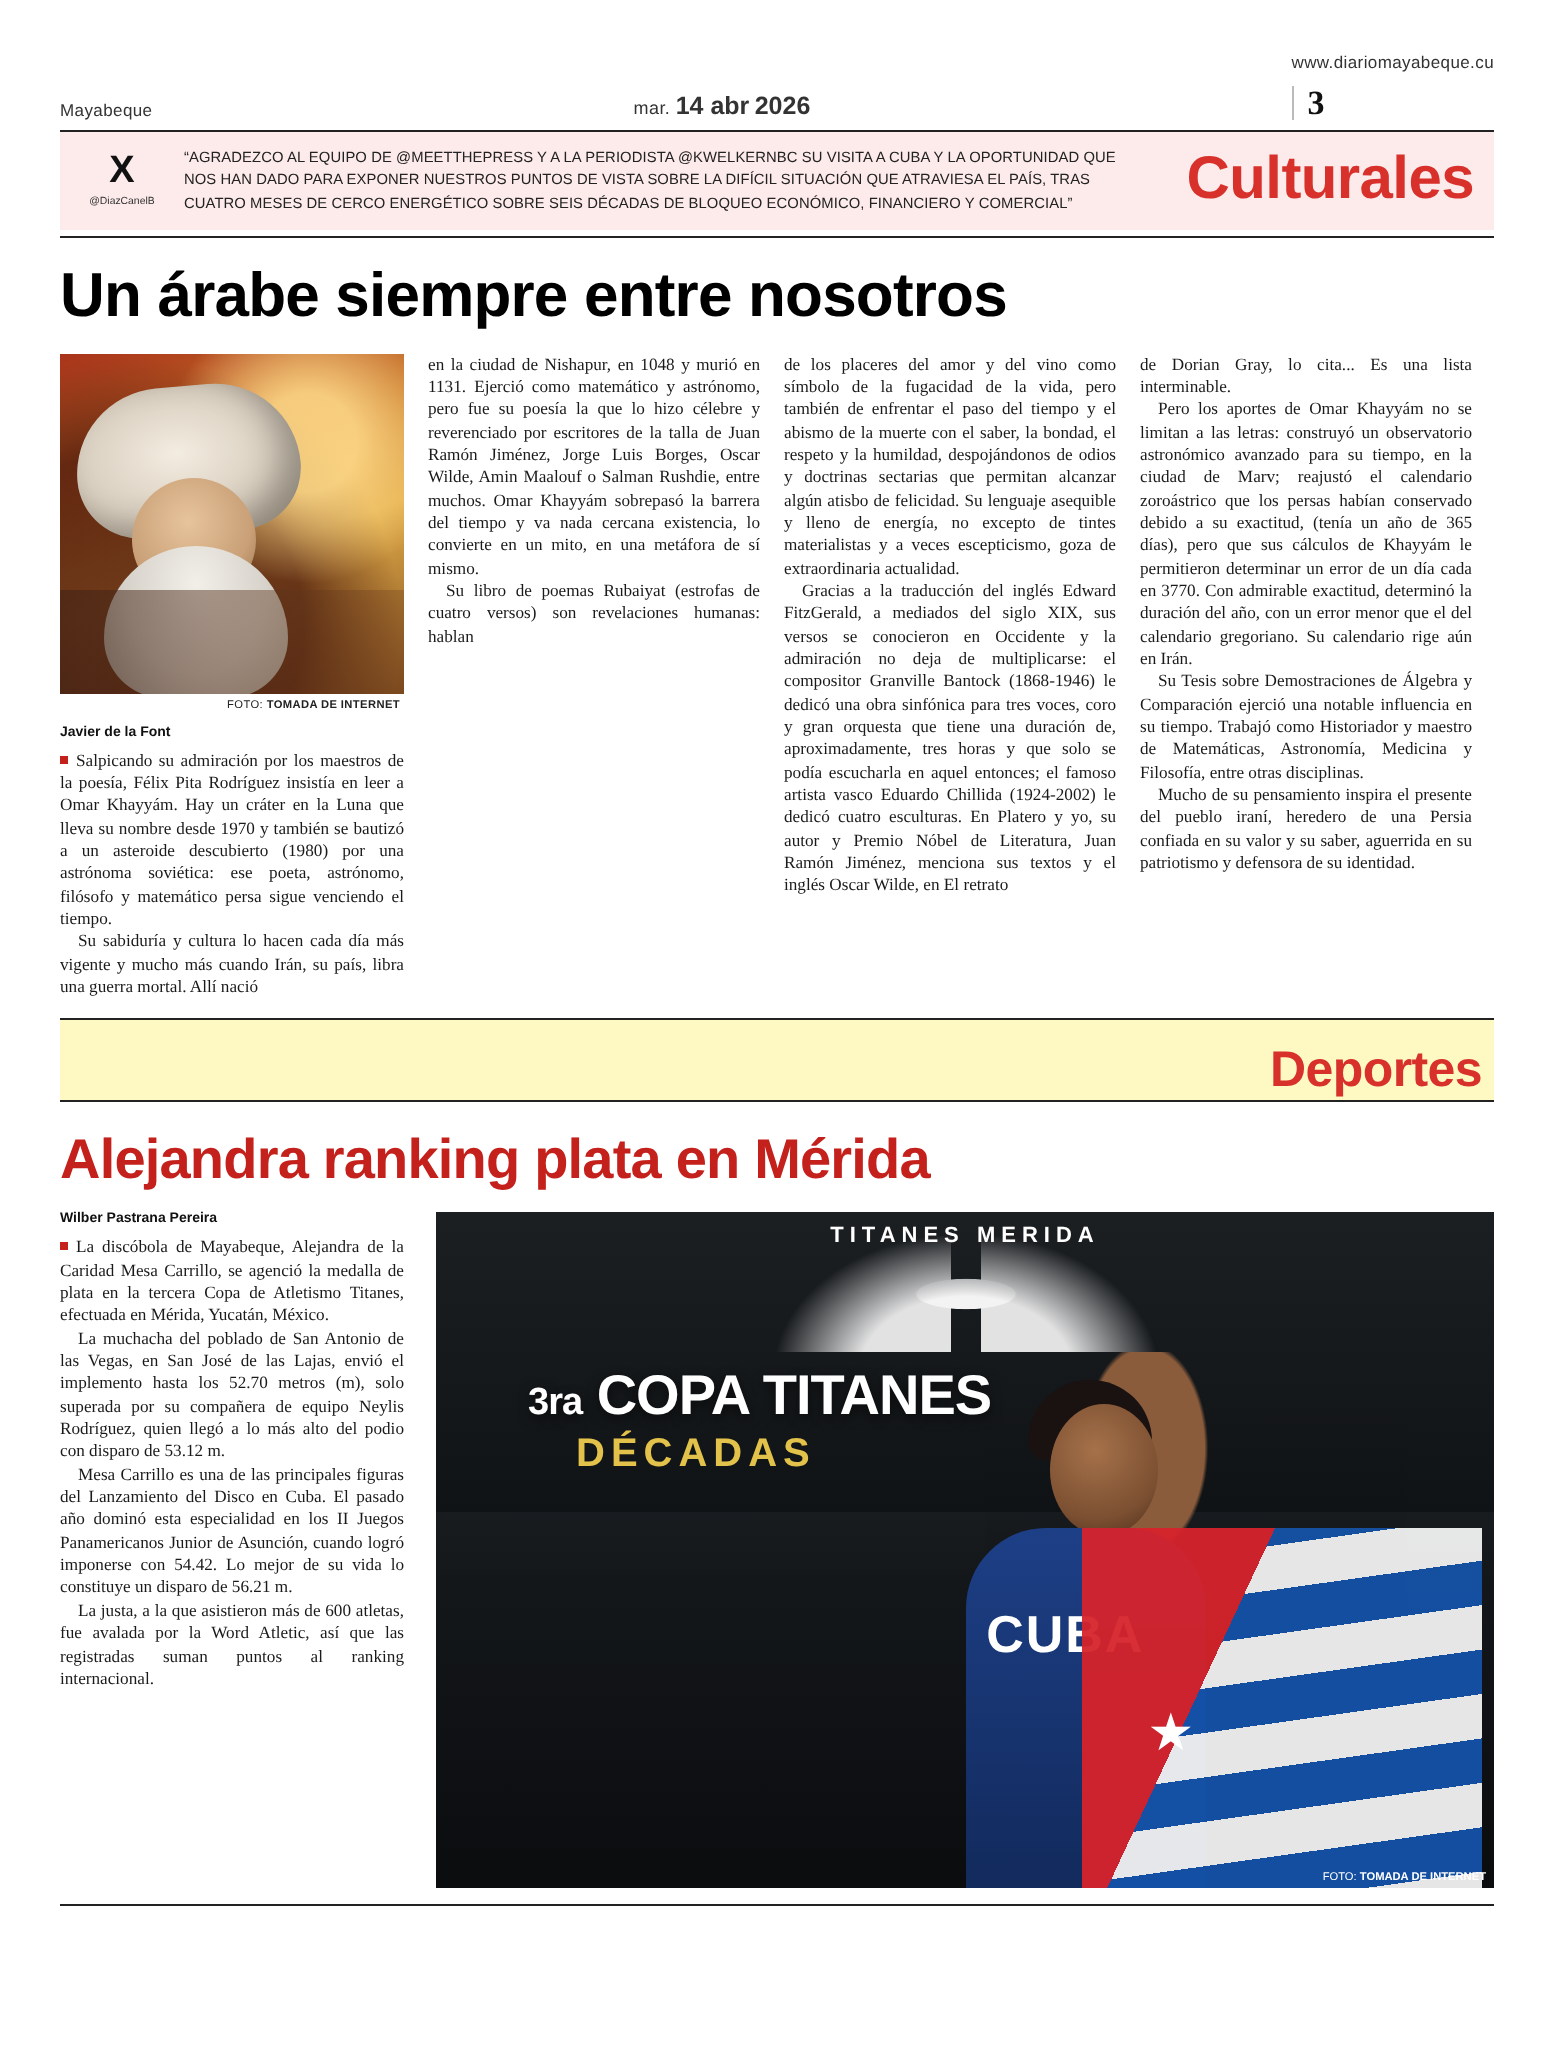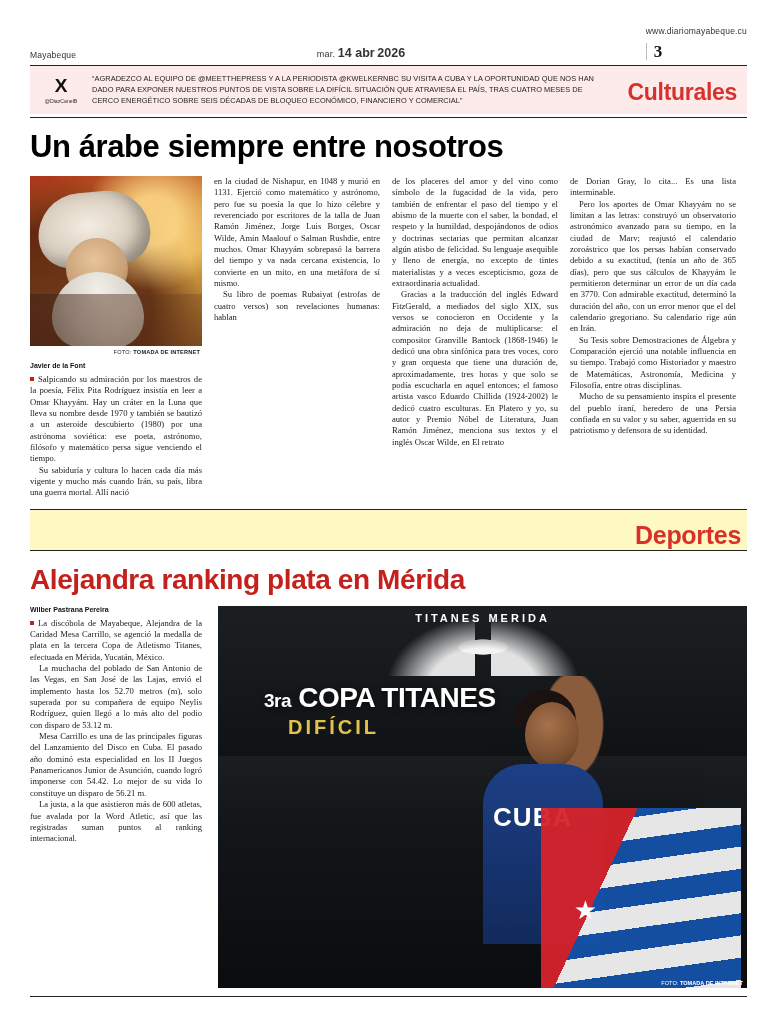--- a/index.html
+++ b/index.html
@@ -39,21 +39,21 @@
   .x-logo { width: 42px; flex: 0 0 42px; text-align:center; color:#111; }
   .x-logo .glyph { font-family:"Liberation Sans", sans-serif; font-weight:bold; font-size:19px; line-height:1; }
   .x-logo .handle { font-family:"Liberation Sans", sans-serif; font-size:5.2px; margin-top:3px; color:#333; }
   .quote-text {
     font-family: "Liberation Sans", sans-serif;
     font-size: 7.4px; line-height: 1.5; color:#222; flex:1;
     letter-spacing: .05px;
   }
   .section-name {
     font-family: "Liberation Sans", sans-serif;
-    font-weight: bold; font-size: 23px; color: #d8312b; letter-spacing: -.3px;
+    font-weight: bold; font-size: 30px; color: #d8312b; letter-spacing: -.3px;
     white-space: nowrap; padding-left: 12px; align-self:flex-end;
   }
   .rule-under-band { border-top: 1.2px solid #222; margin-top: 3px; }
 
   
   h1.headline {
     font-family: "Liberation Sans", sans-serif;
     font-weight: bold; color: #000000;
     font-size: 31px; line-height: 1.05; margin: 13px 0 12px 0;
     letter-spacing: -.4px;
@@ -122,21 +122,21 @@
   h2.headline2 {
     font-family: "Liberation Sans", sans-serif;
     font-weight: bold; color:#c4211c; font-size: 28px; margin: 13px 0 10px 0;
     letter-spacing: -.4px;
   }
 
   
   .art2 { display: grid; grid-template-columns: 172px 1fr; gap: 12px 16px; }
   .art2 .body-col p { font-size: 8.6px; }
   .photo2 {
-    position: relative; width: 100%; height: 382px; overflow:hidden;
+    position: relative; width: 100%; height: 338px; overflow:hidden;
     background: linear-gradient(180deg,#2c2f33 0%, #14171a 55%, #0a0c0e 100%);
   }
   .photo2 .banner {
     position:absolute; left:0; top:0; width:100%; height:150px;
     background: linear-gradient(180deg,#1c1f22 0%, #101315 100%);
   }
   .photo2 .wings {
     position:absolute; left:50%; top:12px; transform:translateX(-50%);
     width: 190px; height: 58px;
     background:
@@ -293,21 +293,21 @@
     </div>
 
     <div class="photo2">
       <div class="banner"></div>
       <div class="wings"></div>
       <div class="titanes-arc">TITANES MERIDA</div>
       <div class="copa">
         <small>3ra</small>
         <span>COPA TITANES</span>
       </div>
-      <div class="merida">DIFÍCIL</div>
+      <div class="merida">DÉCADAS</div>
       <div class="athlete"></div>
       <div class="hair"></div>
       <div class="head"></div>
       <div class="body"></div>
       <div class="cuba">CUBA</div>
       <div class="flag"></div>
       <div class="flagstar">★</div>
       <div class="credit2">
         <span>FOTO:</span>
         <b>TOMADA DE INTERNET</b>

